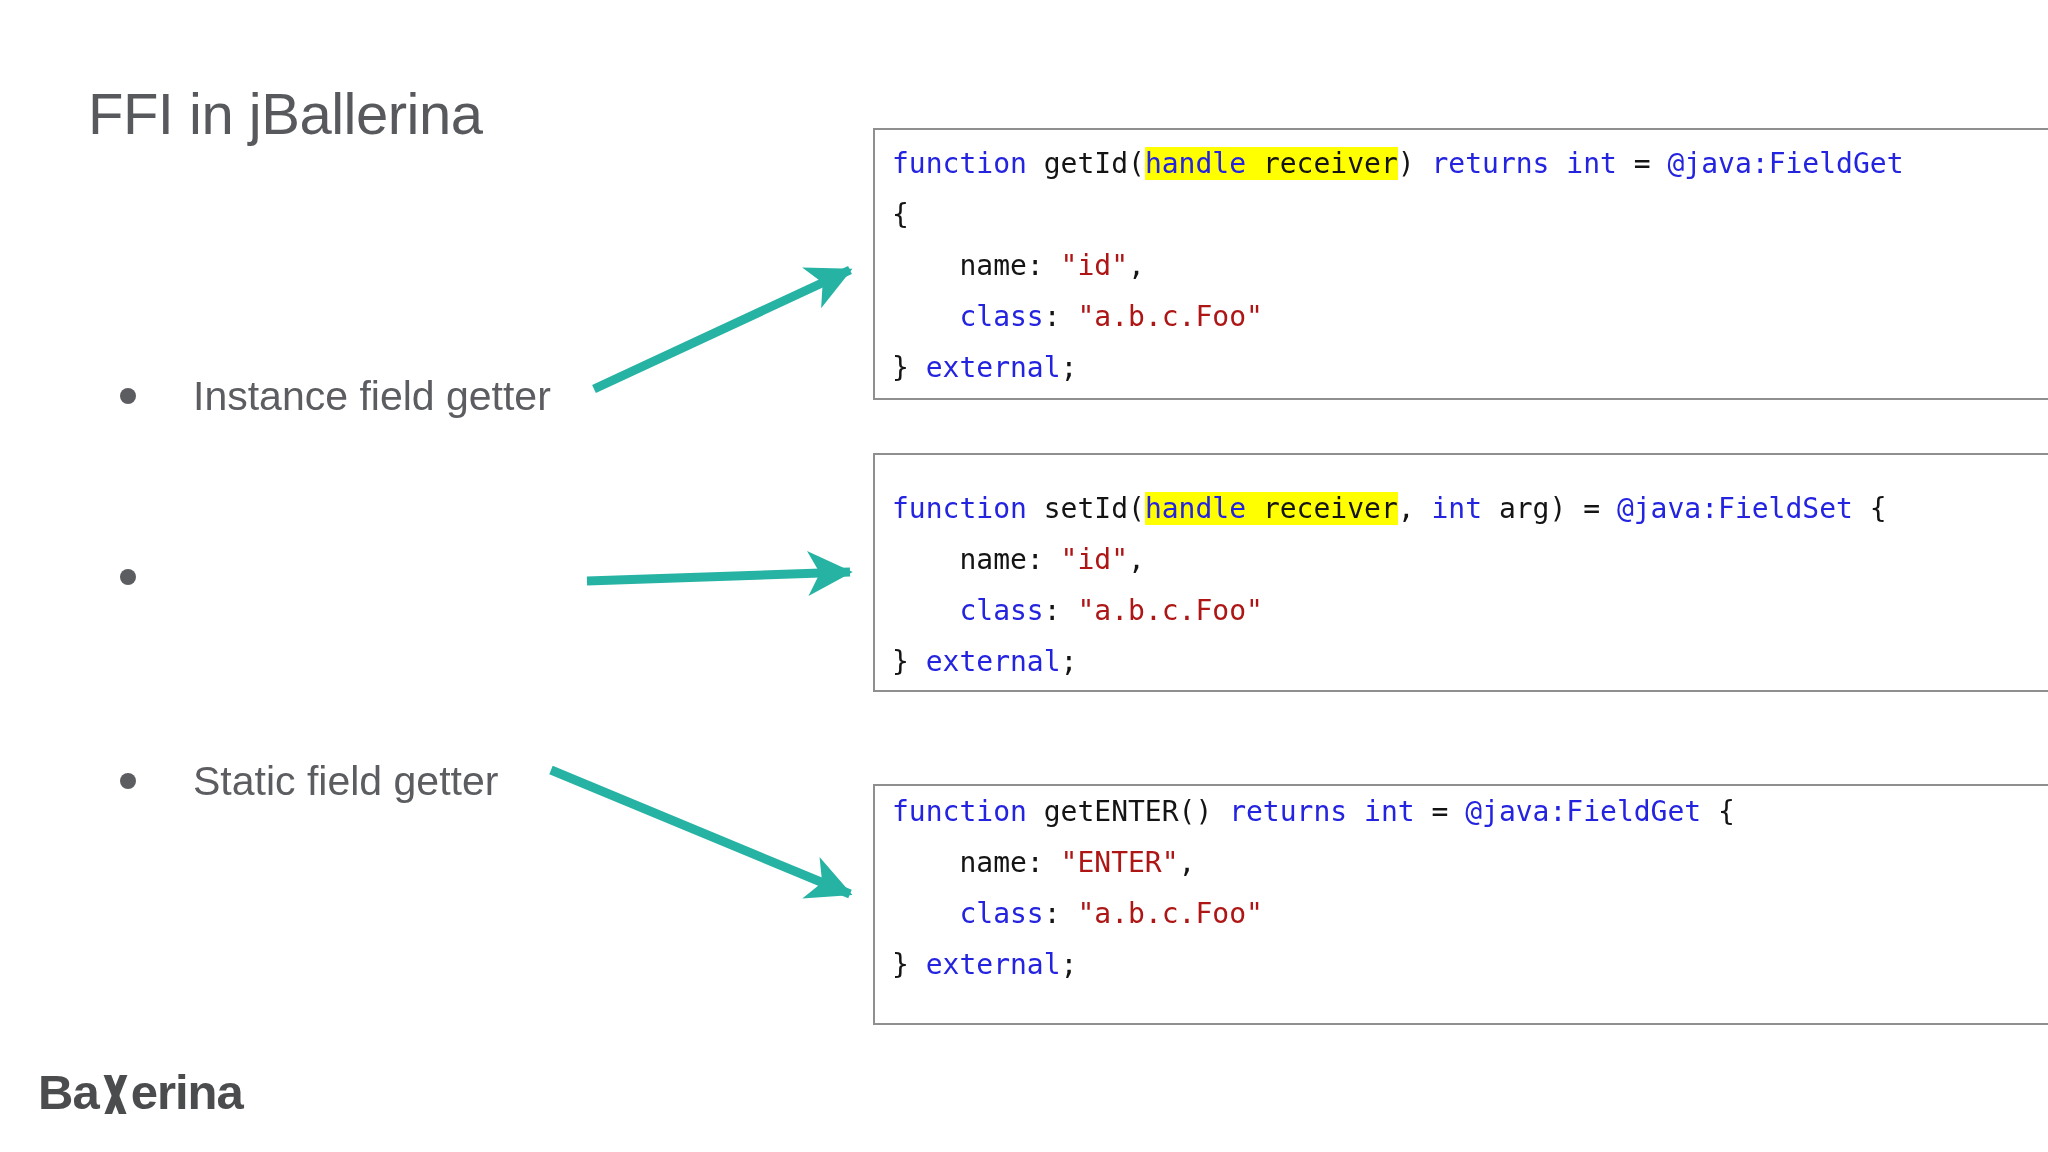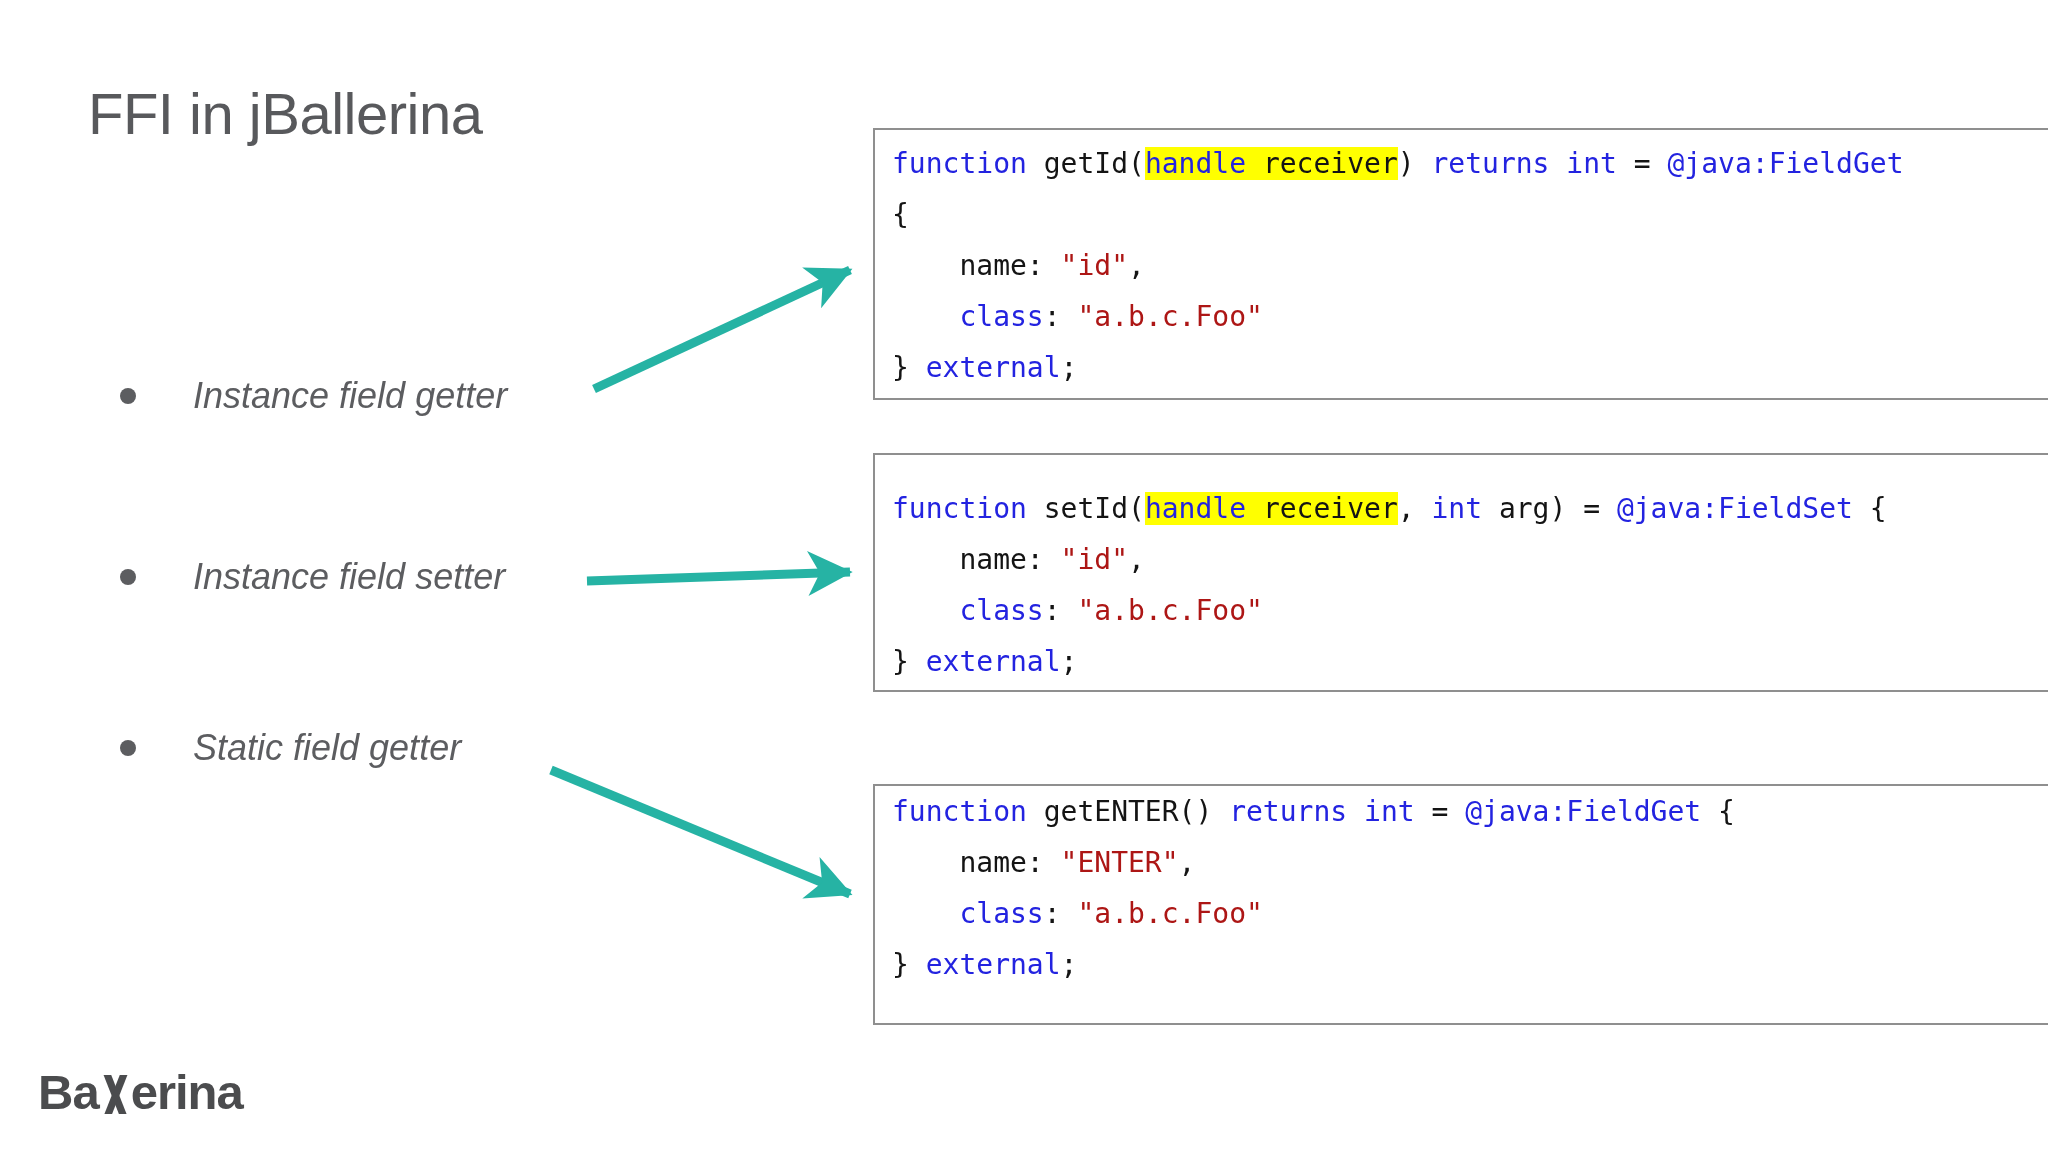--- a/index.html
+++ b/index.html
@@ -21,21 +21,21 @@
   }
   .bullet{
     position:absolute; left:120px; display:flex; align-items:center;
     height:52px; list-style:none;
   }
   .dot{
     width:16px; height:16px; border-radius:50%;
     background:var(--bullet); margin-right:57px; flex:0 0 auto;
   }
   .bullet-label{
-    font-size:36px; color:var(--bullet); white-space:nowrap;font-style:italic;
+    font-size:41px; color:var(--bullet); white-space:nowrap;
   }
   .arrows{
     position:absolute; left:0; top:0; width:2048px; height:1152px;
     pointer-events:none;
   }
   .arrow-line{ stroke:var(--arrow); stroke-width:9; }
   .arrow-head{ fill:var(--arrow); }
   .codebox{
     position:absolute; left:873px; width:1265px;
     background:var(--bg); border:2px solid var(--border);
@@ -63,23 +63,22 @@
 
   <h1 class="title">FFI in jBallerina</h1>
 
   <ul>
     <li class="bullet" style="top:370px">
       <span class="dot"></span>
       <span class="bullet-label">Instance field getter</span>
     </li>
     <li class="bullet" style="top:551px">
       <span class="dot"></span>
-      <span class="bullet-label">Instance field setter</span>
     </li>
-    <li class="bullet" style="top:722px">
+    <li class="bullet" style="top:755px">
       <span class="dot"></span>
       <span class="bullet-label">Static field getter</span>
     </li>
   </ul>
 
   <svg class="arrows" viewBox="0 0 2048 1152">
     <defs>
       <marker id="ah" markerWidth="5.4" markerHeight="5.2" refX="4.7" refY="2.5" orient="auto" markerUnits="strokeWidth">
         <polygon class="arrow-head" points="0,0 5,2.5 0,5 1.35,2.5"></polygon>
       </marker>

